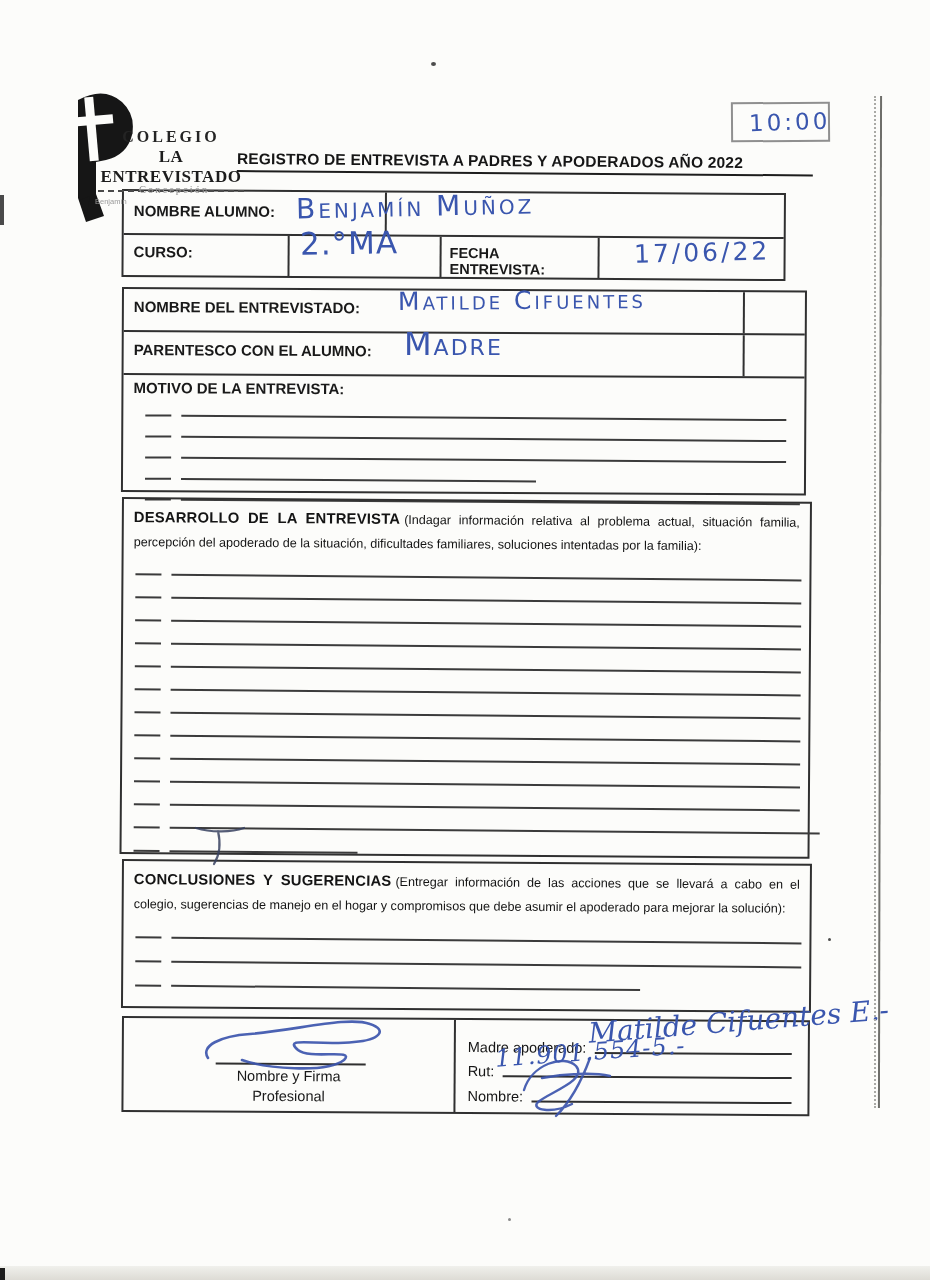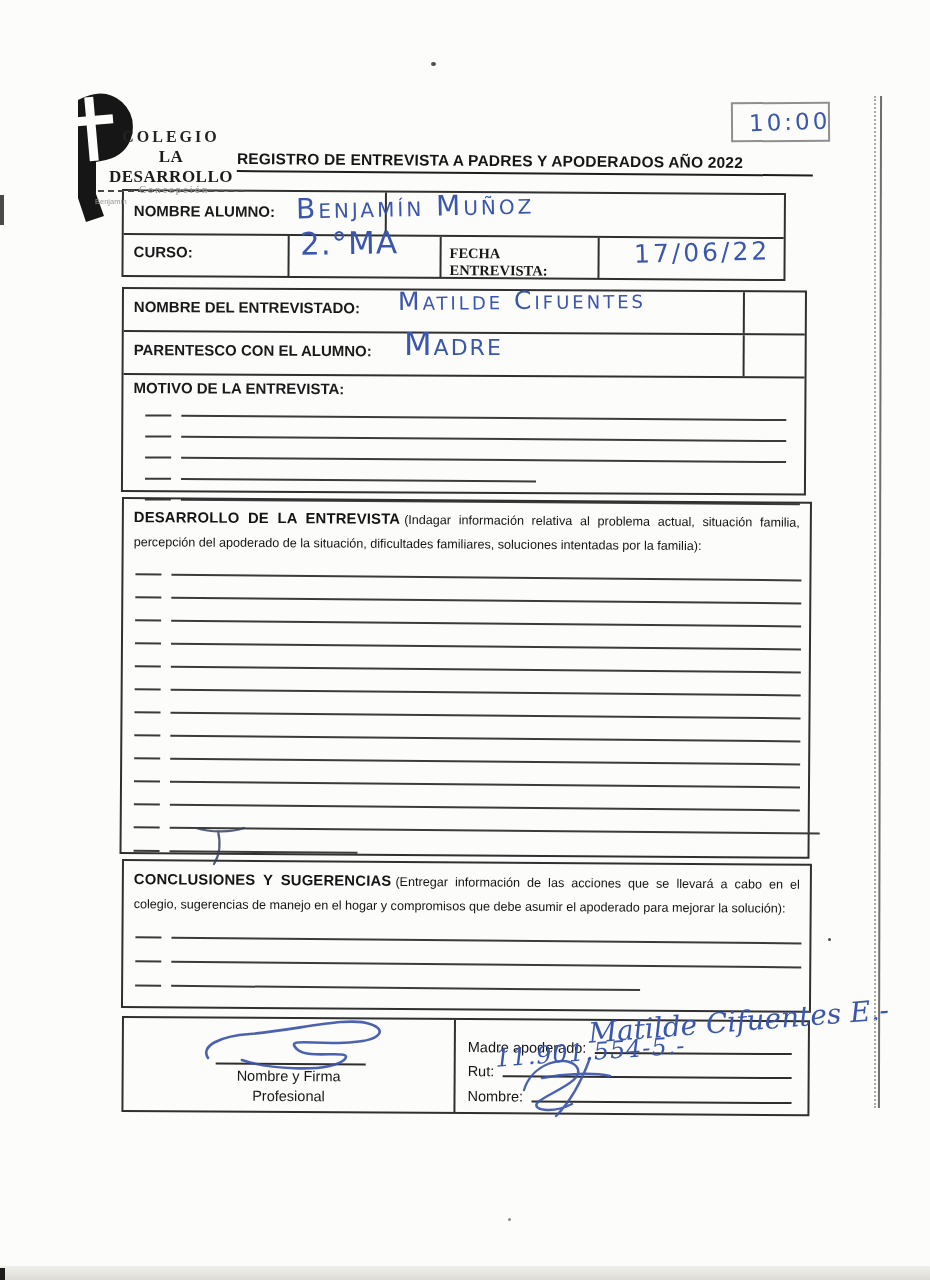--- a/index.html
+++ b/index.html
@@ -87,41 +87,41 @@
 
   <svg class="logo" viewBox="0 0 80 130">
     <path d="M22 8 Q48 -6 66 10 Q80 23 76 43 Q71 63 50 68 L40 70 L40 102 L48 124 L30 130 L22 106 Z" fill="#161616"></path>
     <rect x="31" y="5" width="9" height="64" fill="#fcfcfa" transform="rotate(-5 35 37)"></rect>
     <rect x="15" y="24" width="42" height="9" fill="#fcfcfa" transform="rotate(-5 36 28)"></rect>
     <path d="M24 108 L34 104 L30 126 Z" fill="#161616"></path>
   </svg>
 
   <div class="school">
     <div class="l1">COLEGIO</div>
-    <div class="l2">LA DESARROLLO</div>
+    <div class="l2">LA ENTREVISTADO</div>
     <div class="dash"></div>
   </div>
   <div class="strike-ghost">Concepción</div>
   <div class="tinytext">Benjamín</div>
 
   <div class="title">REGISTRO DE ENTREVISTA A PADRES Y APODERADOS AÑO 2022</div>
 
   <div class="timebox">
     <span class="hp" style="font-size:23px;letter-spacing:3px;transform:rotate(-1.5deg);display:inline-block;">10:00</span>
   </div>
 
   <div class="box tableA">
     <div class="row r1">
       <div class="cell bR lbl" style="width:263px;padding:11px 6px 0 10px;">NOMBRE ALUMNO:</div>
       <div class="cell" style="flex:1;"></div>
     </div>
     <div class="row r2">
       <div class="cell bR lbl" style="width:166px;padding:8px 6px 0 10px;">CURSO:</div>
       <div class="cell bR" style="width:152px;"></div>
-      <div class="cell bR lbl" style="width:158px;padding:8px 4px 0 8px;font-size:14.5px;font-family:Liberation Serif, serif;">FECHA ENTREVISTA:</div>
+      <div class="cell bR lbl" style="width:158px;padding:8px 4px 0 8px;font-size:14.5px;">FECHA ENTREVISTA:</div>
       <div class="cell" style="flex:1;"></div>
     </div>
   </div>
 
   <div class="box tableB">
     <div class="row r">
       <div class="cell main lbl">NOMBRE DEL ENTREVISTADO:</div>
       <div class="cell side bL"></div>
     </div>
     <div class="row r">

